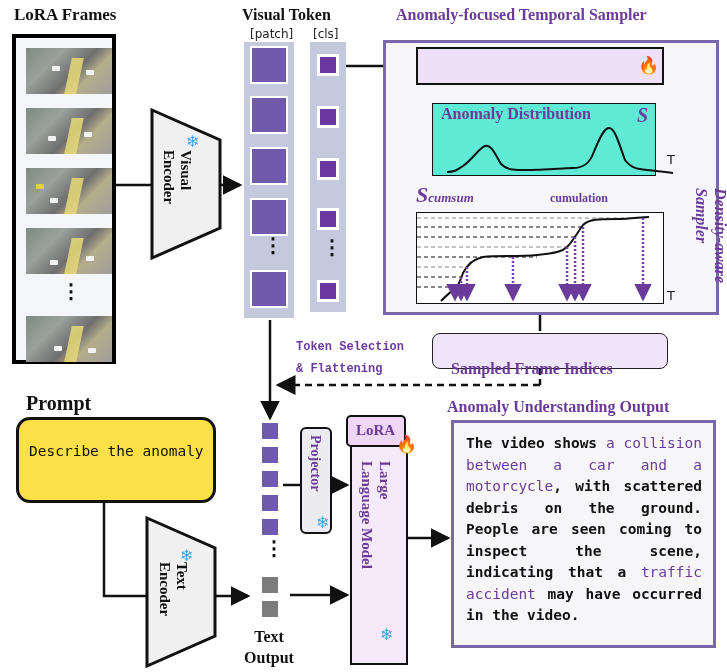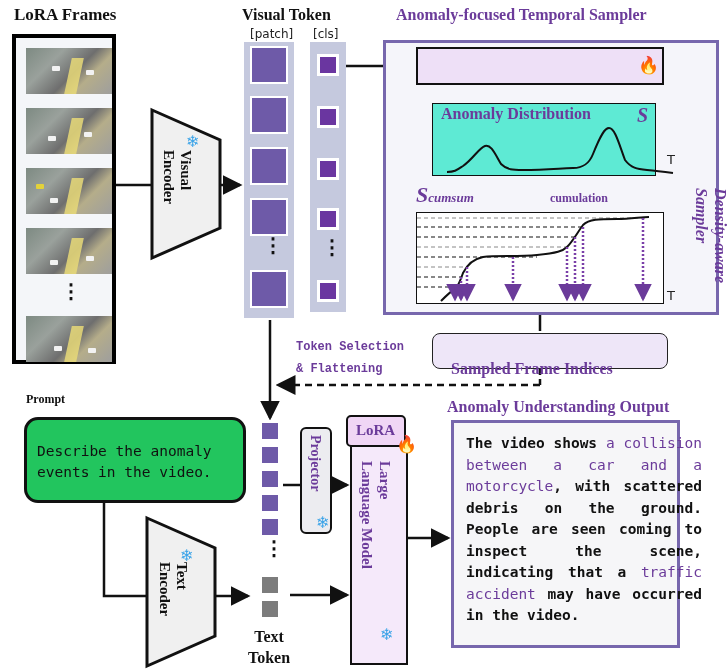--- a/index.html
+++ b/index.html
@@ -19,22 +19,22 @@
   .patch{position:absolute;left:6px;width:38px;height:38px;background:#fff;}
   .patch i{position:absolute;width:17px;height:17px;background:#6e5aa8;}
   .cls{position:absolute;left:7px;width:22px;height:22px;background:#fff;}
   .cls i{position:absolute;left:3px;top:3px;width:16px;height:16px;background:#6a36a0;}
   .vdots{position:absolute;font-size:20px;line-height:7px;color:#111;font-weight:bold;text-align:center;}
   .sampler-box{left:383px;top:40px;width:336px;height:275px;border:3px solid #7767ad;background:#f5f5fa;box-sizing:border-box;}
   .scorer{left:416px;top:47px;width:248px;height:38px;border:2px solid #111;background:#eee0f7;box-sizing:border-box;}
   .dist-box{left:432px;top:103px;width:224px;height:73px;border:1.5px solid #111;background:#5eead4;box-sizing:border-box;}
   .cum-box{left:416px;top:212px;width:248px;height:92px;border:1.5px solid #111;background:#fff;box-sizing:border-box;}
   .sampled{left:432px;top:333px;width:236px;height:36px;border:1.5px solid #222;border-radius:8px;background:#eee6f8;box-sizing:border-box;}
-  .prompt-box{left:24px;top:417px;width:222px;height:86px;border:3px solid #111;border-radius:14px;background:#22c55e;box-sizing:border-box;}
-  .output-box{left:451px;top:420px;width:229px;height:228px;border:3px solid #7767ad;background:#f6f6f8;box-sizing:border-box;}
+  .prompt-box{left:16px;top:417px;width:200px;height:86px;border:3px solid #111;border-radius:14px;background:#fde047;box-sizing:border-box;}
+  .output-box{left:451px;top:420px;width:265px;height:228px;border:3px solid #7767ad;background:#f6f6f8;box-sizing:border-box;}
   .out-text{position:absolute;left:12px;top:10px;width:236px;font-size:14.5px;line-height:21.5px;color:#111;text-align:justify;font-weight:bold;}
   .out-text .hl{color:#6b3b9a;font-weight:normal;}
   .tok{position:absolute;left:259px;width:22px;height:22px;background:#fff;}
   .tok i{position:absolute;left:3px;top:3px;width:16px;height:16px;background:#6e5aa8;}
   .tok.gray i{background:#7c7c7c;}
   .projector{left:300px;top:427px;width:32px;height:107px;border:2px solid #111;border-radius:6px;background:#ececf0;box-sizing:border-box;}
   .llm{left:350px;top:445px;width:58px;height:220px;border:2px solid #111;background:#f5e9fa;box-sizing:border-box;}
   .lora{left:346px;top:415px;width:60px;height:32px;border:2px solid #111;border-radius:5px;background:#f0d6f5;box-sizing:border-box;}
   .vert{writing-mode:vertical-rl;font-family:"Liberation Serif",serif;font-weight:bold;}
   .icon-snow{color:#3aa3e8;font-size:16px;line-height:16px;}
@@ -232,25 +232,24 @@
 
 <div class="abs sampled">
   <div class="abs title-purple" style="left:18px;top:7px;font-size:16px;margin-top:19px;">Sampled Frame Indices</div>
 </div>
 
 <div class="abs title-purple" style="left:296px;top:336px;font-size:12px;line-height:22px;font-family:Liberation Mono, monospace;">
   <div>Token Selection</div>
   <div>&amp; Flattening</div>
 </div>
 
-<div class="abs title-dark" style="left:26px;top:392px;font-size:12px;">Prompt</div>
+<div class="abs title-dark" style="left:26px;top:392px;font-size:20px;">Prompt</div>
 <div class="abs prompt-box">
   <div class="abs mono" style="left:10px;top:21px;font-size:14.5px;line-height:21px;color:#111;">
     <div>Describe the anomaly</div>
-    <div>events in the video.</div>
   </div>
 </div>
 
 <div class="abs icon-snow" style="left:180px;top:548px;">❄</div>
 <div class="abs vert" style="left:156px;top:562px;font-size:15px;color:#111;line-height:17px;height:80px;">
   <span>Text</span><br>
   <span>Encoder</span>
 </div>
 
 <div class="tok" style="top:420px">
@@ -270,21 +269,21 @@
   </div>
 <div class="vdots abs" style="left:264px;top:545px;width:12px;">⋮</div>
 <div class="tok gray" style="top:574px">
     <i></i>
   </div>
 <div class="tok gray" style="top:598px">
     <i></i>
   </div>
 <div class="abs title-dark" style="left:244px;top:626px;font-size:16px;line-height:21px;text-align:center;width:50px;">
   <div>Text</div>
-  <div>Token</div>
+  <div>Output</div>
 </div>
 
 <div class="abs projector">
   <div class="abs vert" style="left:5px;top:6px;font-size:14px;color:#6b3b9a;">Projector</div>
   <div class="abs icon-snow" style="left:14px;top:86px;">❄</div>
 </div>
 
 <div class="abs llm">
   <div class="abs vert" style="left:6px;top:14px;font-size:15px;color:#6b3b9a;line-height:18px;height:170px;">
     <span>Large</span><br>

